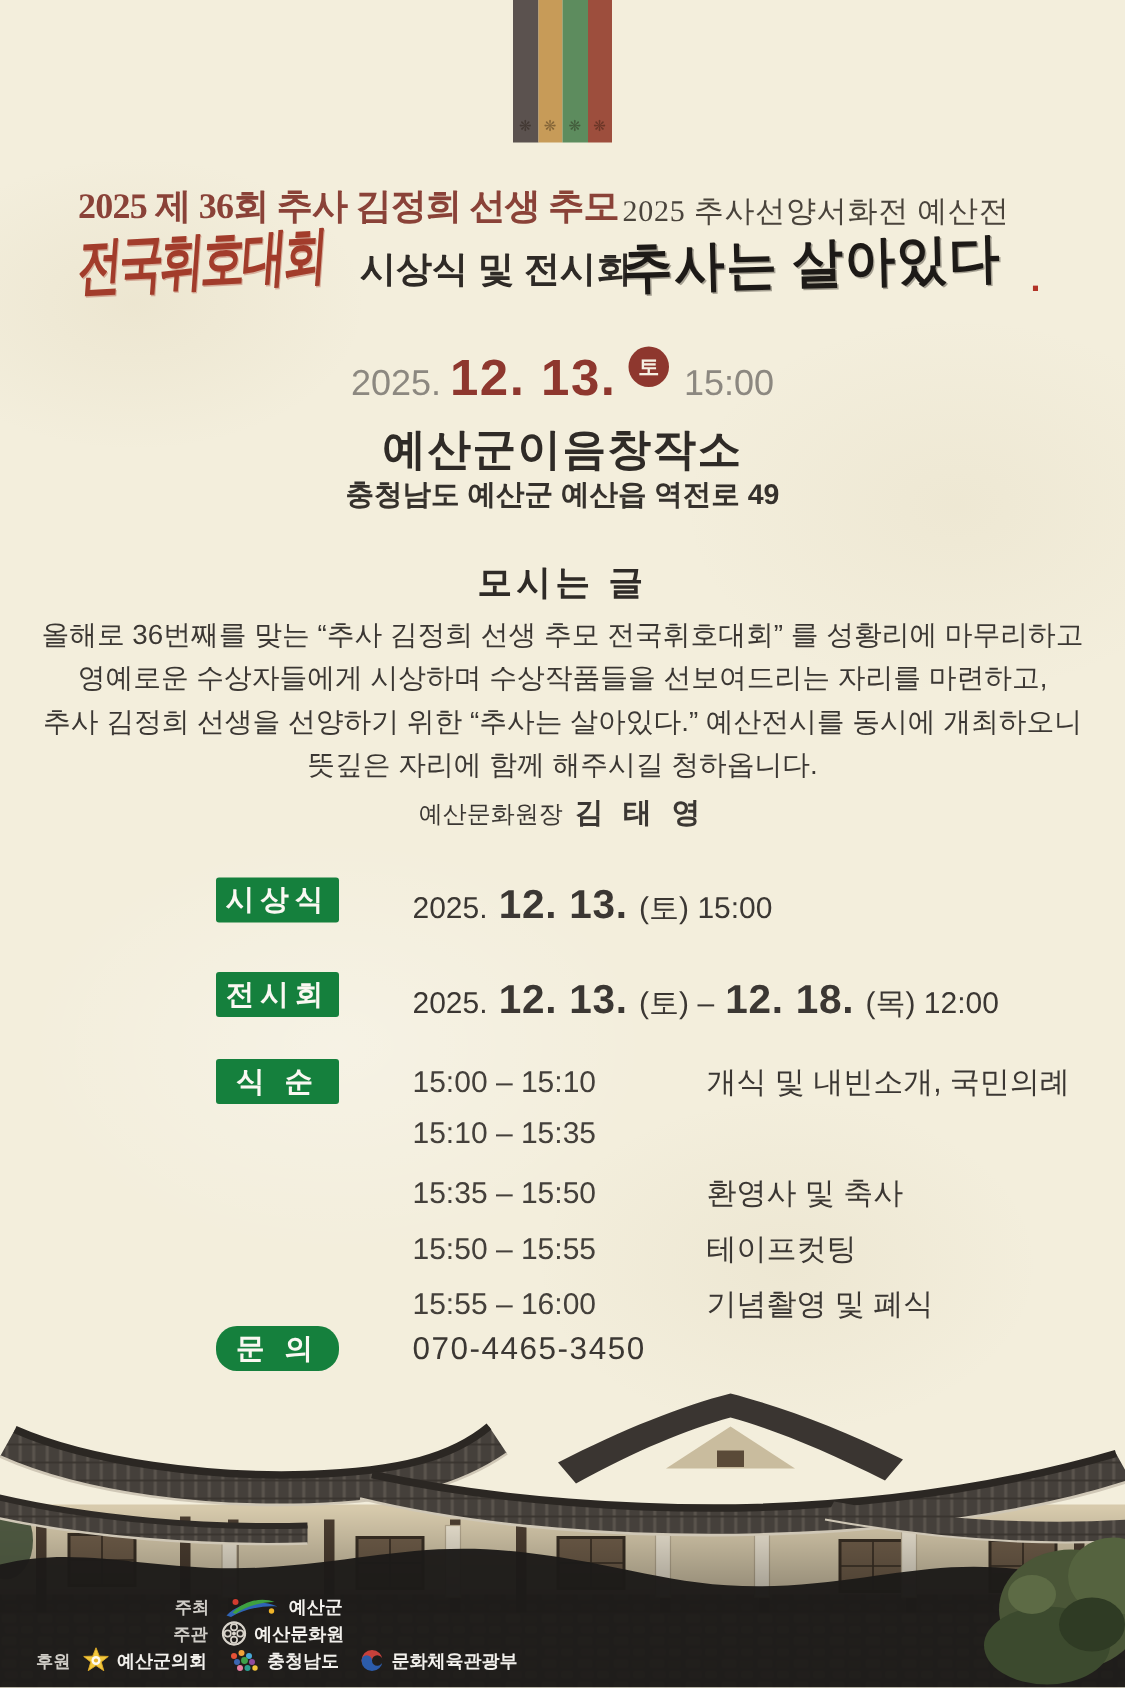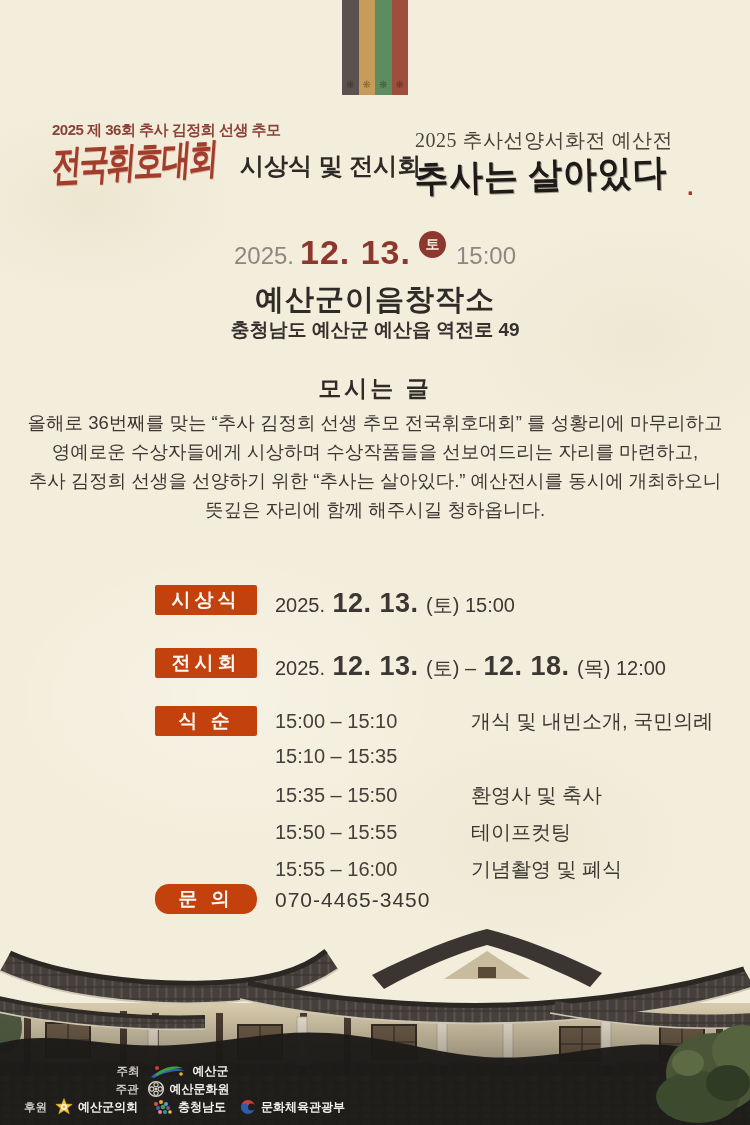--- a/index.html
+++ b/index.html
@@ -19,21 +19,21 @@
   .layer { position:absolute; z-index:2; }
 
   
   .ribbon { left:342px; top:0; width:66px; height:95px; display:flex; }
   .stripe { flex:1 1 0; display:flex; align-items:flex-end; justify-content:center; }
   .stripe .med { font-size:10px; line-height:1; margin-bottom:5px; color:rgba(25,15,5,.38); }
   .s1{background:#5b524f;} .s2{background:#c79b58;} .s3{background:#5d8c5e;} .s4{background:#9d4e3d;}
 
   
   .header-left { left:52px; top:121px; width:360px; }
-  .hl-sub { font-size:15px; font-weight:bold; color:#8a4238; letter-spacing:-.5px; white-space:nowrap; }
+  .hl-sub { font-size:24px; font-weight:bold; color:#8a4238; letter-spacing:-.5px; white-space:nowrap;font-family:Liberation Serif, serif; }
   .hl-row { margin-top:5px; display:flex; align-items:center; }
   .hl-callig {
     display:inline-block; width:186px; white-space:nowrap; flex:none;
     font-family:"Liberation Serif", serif; font-weight:bold; font-size:42px; line-height:1;
     color:#a23c2b; letter-spacing:-3px;
     transform:scaleX(.70) skewX(-8deg) rotate(-2deg); transform-origin:left center;
     text-shadow:1px 1px 0 rgba(162,60,43,.35);
   }
   .hl-suffix { font-size:24px; font-weight:bold; color:#2e2a26; white-space:nowrap; margin-left:2px; }
 
@@ -64,21 +64,21 @@
   
   .invite-heading { left:0; top:373px; width:100%; text-align:center; font-size:23px; font-weight:bold;
     color:#2f2b27; letter-spacing:3px; }
   .invite-body { left:25px; top:408px; width:700px; text-align:center; font-size:18.5px;
     line-height:29px; color:#3b3733; }
   .signature { left:0; top:529px; width:100%; text-align:center; color:#3b3733; }
   .sig-role { font-size:16px; margin-right:8px; }
   .sig-name { font-size:19px; font-weight:bold; letter-spacing:4px; }
 
   
-  .row-badge { position:absolute; left:155px; width:102px; height:30px; background:#c2410c;
+  .row-badge { position:absolute; left:144px; width:82px; height:30px; background:#15803d;
     color:#faf8f2; font-size:19px; font-weight:bold; display:flex; align-items:center;
     justify-content:center; letter-spacing:4px; border-radius:2px; z-index:2; }
   .b-awards{top:585px;} .b-exhib{top:648px;} .b-prog{top:706px;} .b-contact{top:884px;border-radius:14px;}
 
   .row-text { position:absolute; left:275px; white-space:nowrap; color:#3b3733; z-index:2; }
   .t-awards{top:588px;} .t-exhib{top:651px;}
   .seg-sm { font-size:20px; }
   .seg-lg { font-size:27px; font-weight:bold; letter-spacing:.5px; margin:0 3px; }
 
   .program-list { left:275px; top:708px; }
@@ -144,20 +144,23 @@
 
   <div class="layer venue-name">예산군이음창작소</div>
   <div class="layer venue-address">충청남도 예산군 예산읍 역전로 49</div>
 
   <div class="layer invite-heading">모시는 글</div>
   <div class="layer invite-body">
     <div>올해로 36번째를 맞는 “추사 김정희 선생 추모 전국휘호대회” 를 성황리에 마무리하고</div>
     <div>영예로운 수상자들에게 시상하며 수상작품들을 선보여드리는 자리를 마련하고,</div>
     <div>추사 김정희 선생을 선양하기 위한 “추사는 살아있다.” 예산전시를 동시에 개최하오니</div>
     <div>뜻깊은 자리에 함께 해주시길 청하옵니다.</div>
+  </div>
+  <div class="layer signature">
+    <span class="sig-role">예산문화원장</span><span class="sig-name">김 태 영</span>
   </div>
 
   <div class="row-badge b-awards">시상식</div>
   <div class="row-text t-awards">
     <span class="seg-sm">2025.</span>
     <span class="seg-lg">12. 13.</span>
     <span class="seg-sm">(토) 15:00</span>
   </div>
 
   <div class="row-badge b-exhib">전시회</div>

